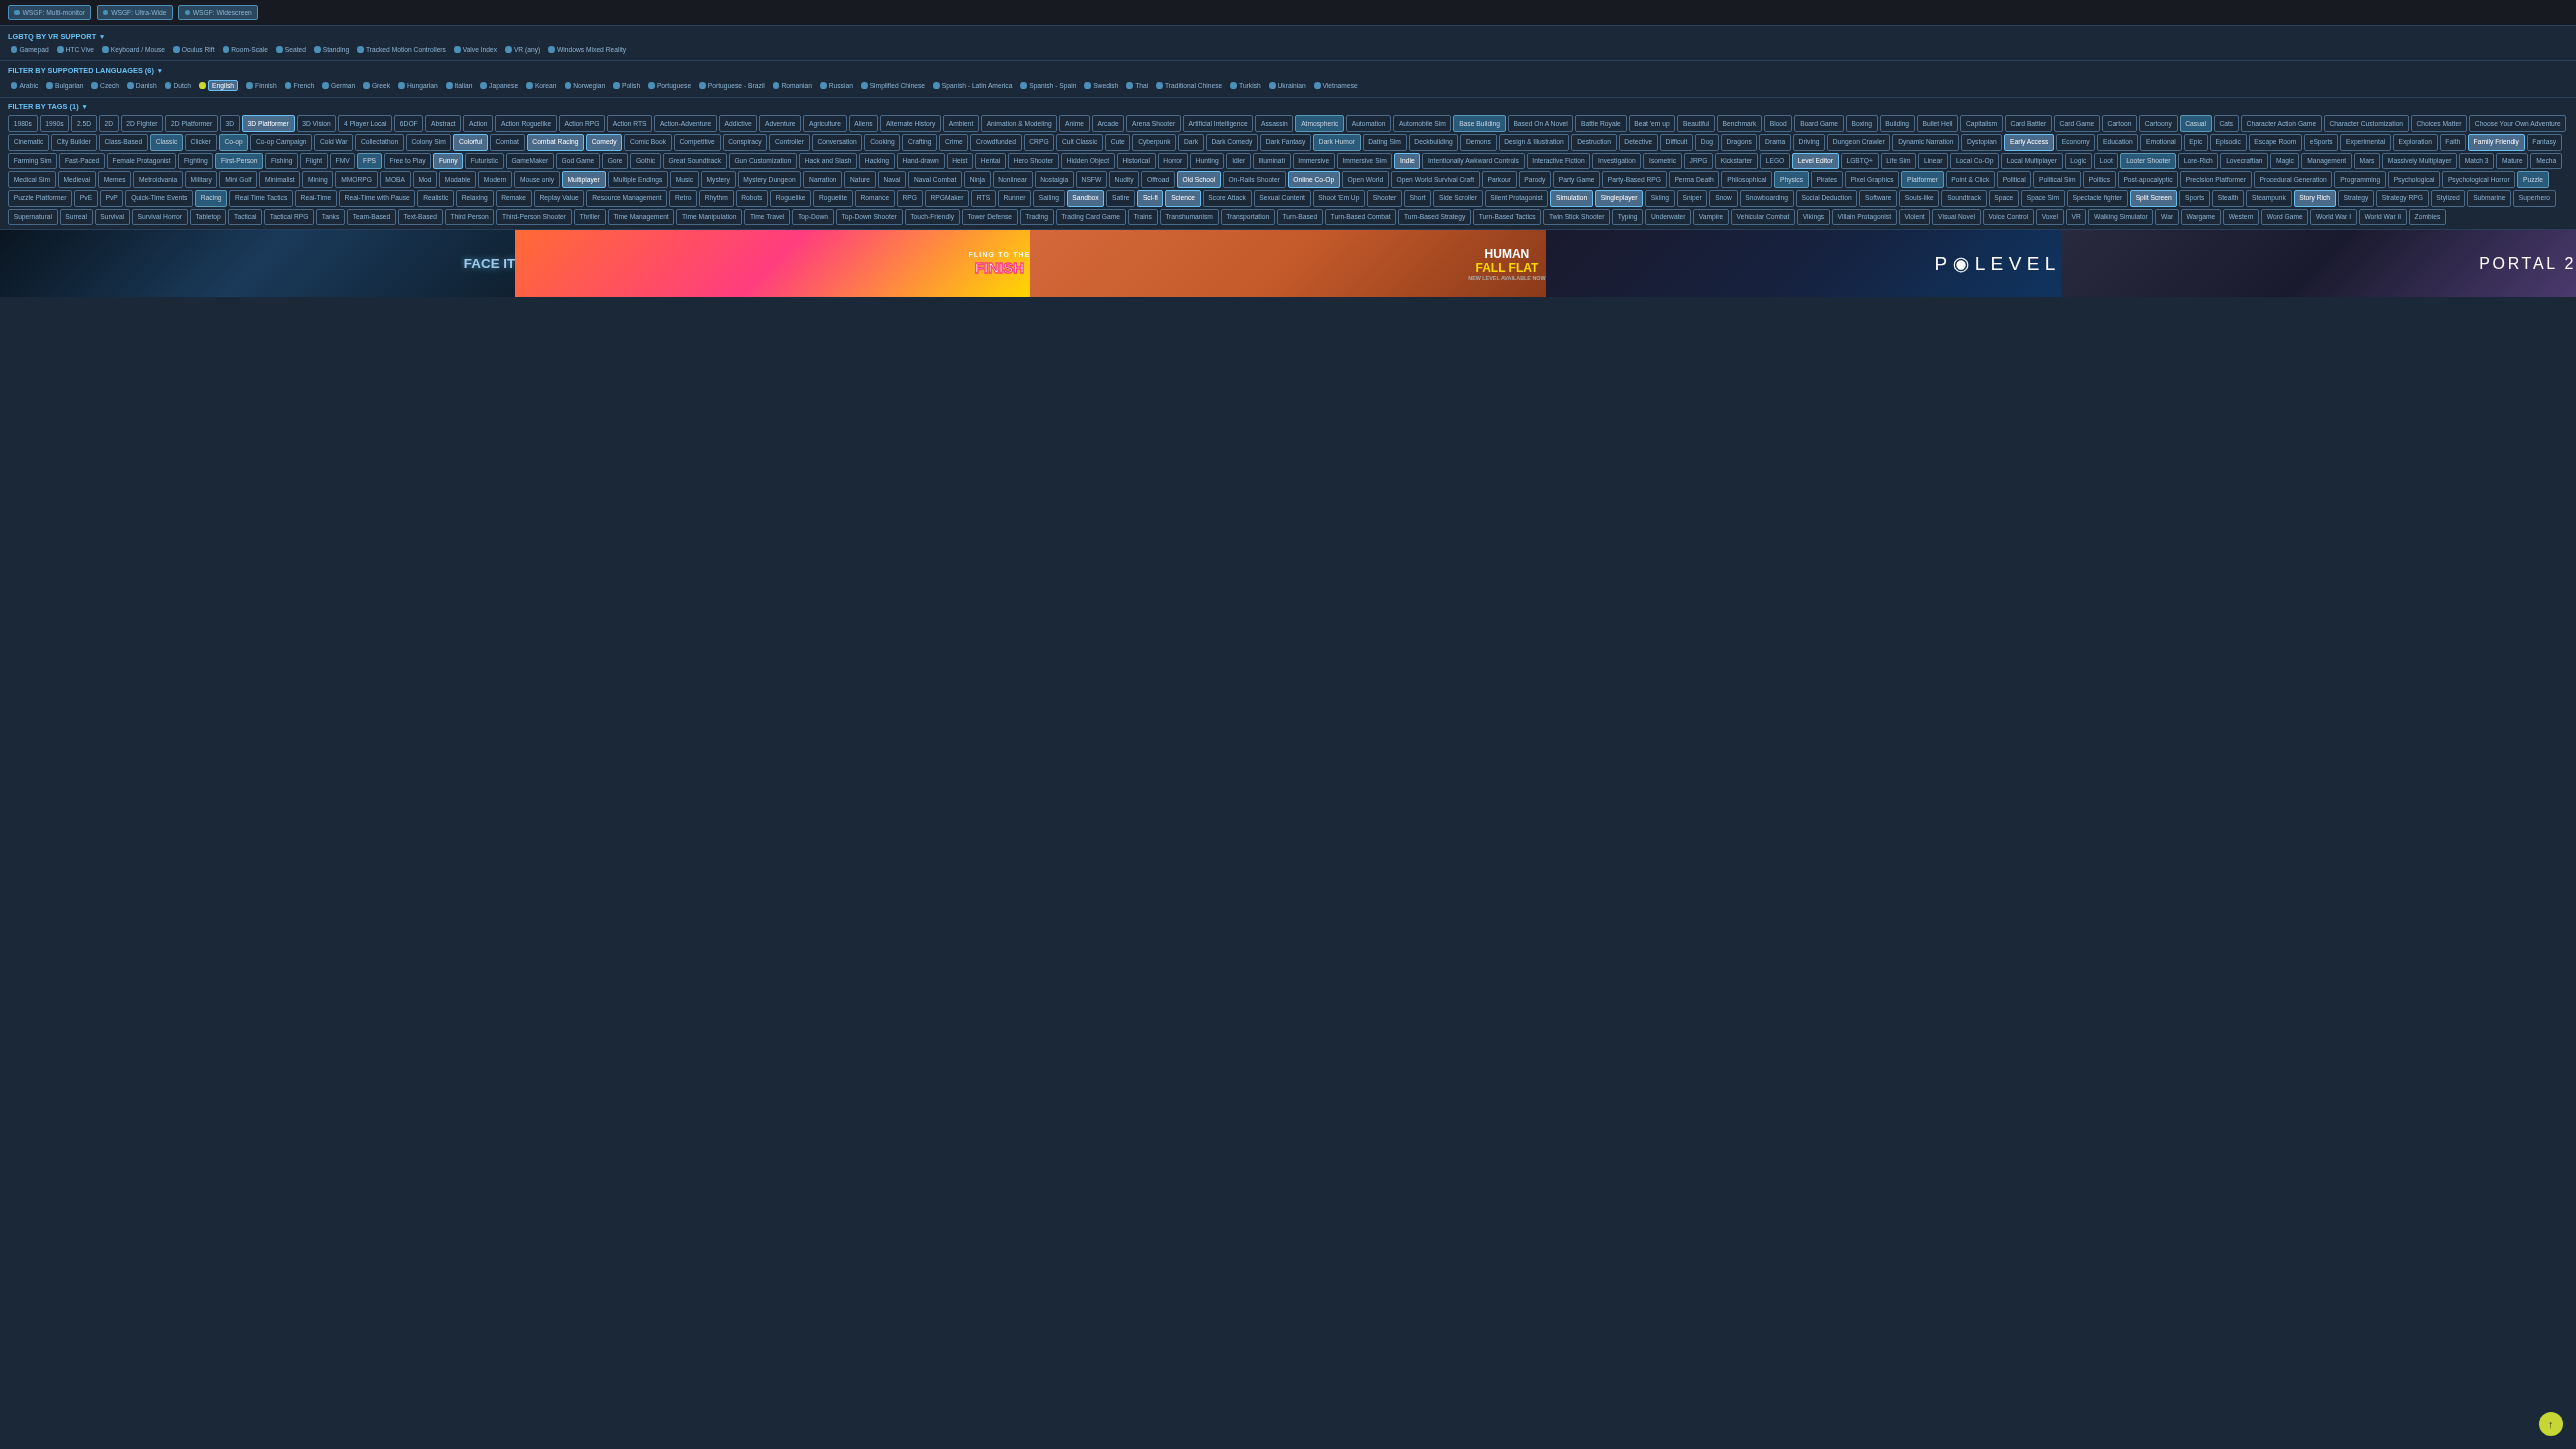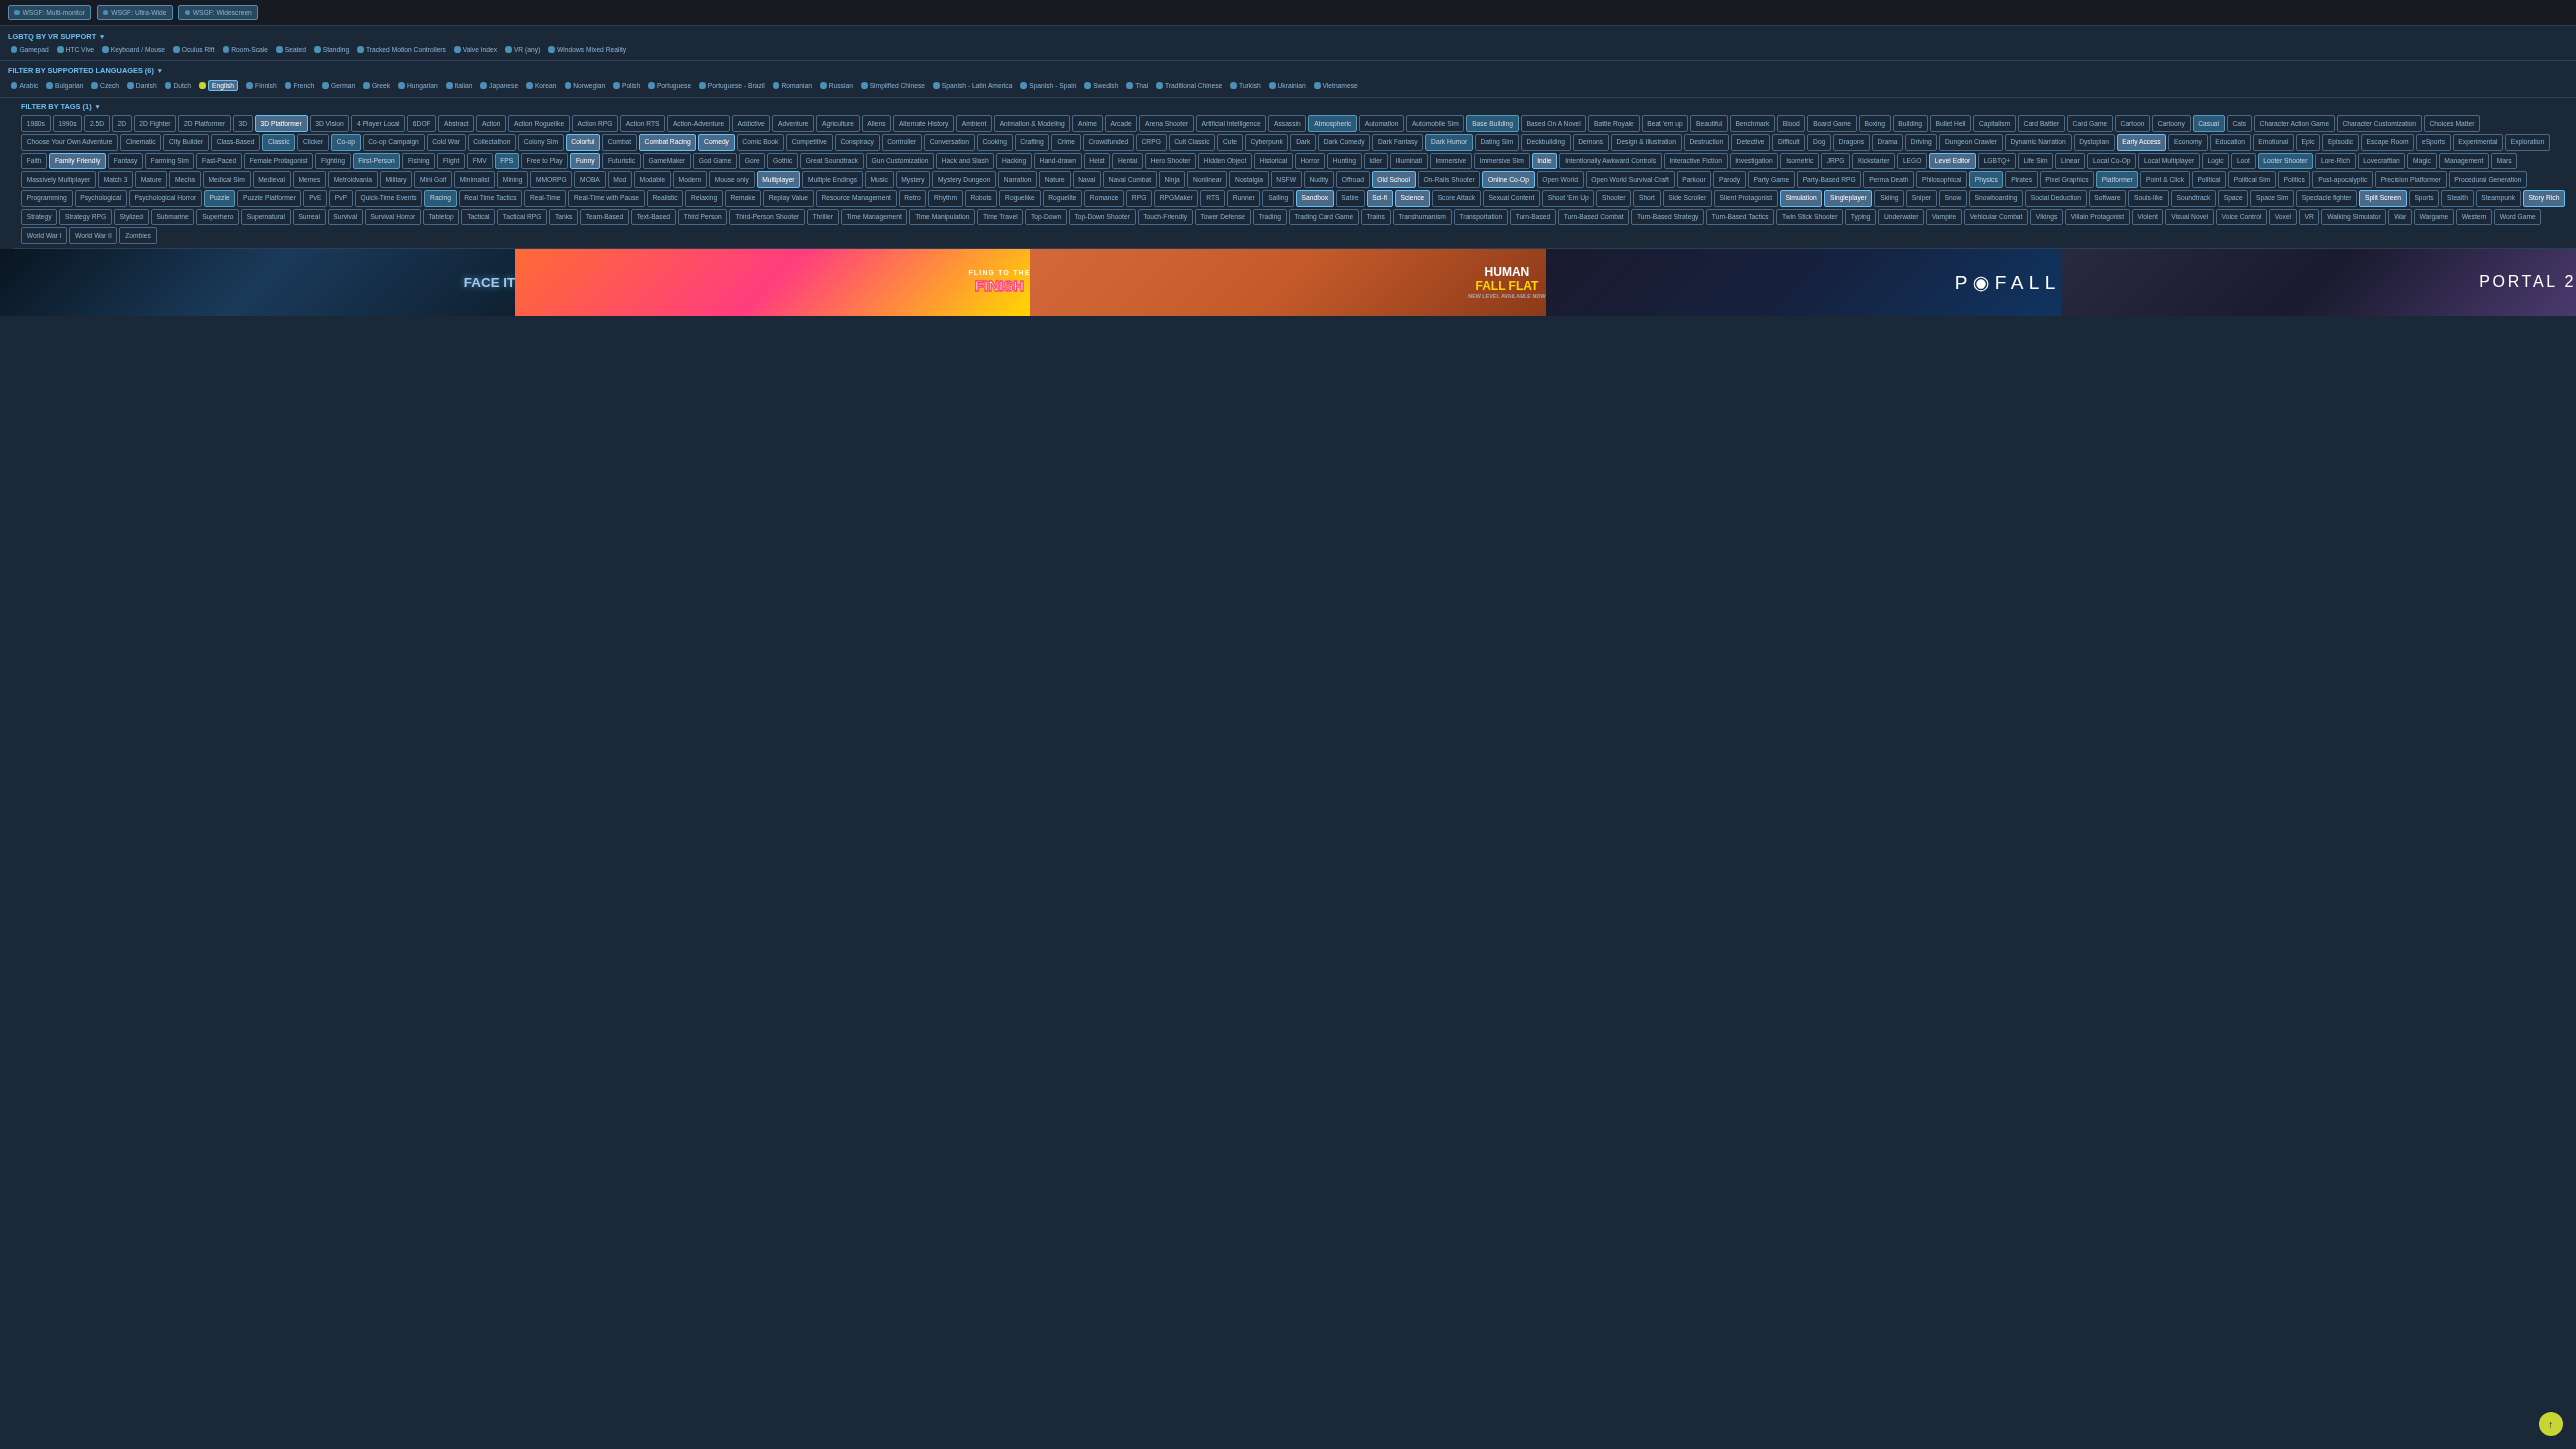--- a/index.html
+++ b/index.html
@@ -104,21 +104,20 @@
 
     .tag-chip.highlight {
       background: #2a5a7a;
       color: #c6d4df;
       border-color: #5a9ab8;
     }
 
     .tags-section {
       padding: 4px 8px;
       border-bottom: 0.7px solid #2a3f5a;
-      margin-left: 13px;
     }
 
     .tags-row {
       display: flex;
       flex-wrap: wrap;
       gap: 2px;
       line-height: 1.8;
     }
 
     .game-strip {
@@ -739,21 +738,21 @@
       <div style="text-align:center;">
         <div style="font-size:12px; color:#fff; font-weight:bold;">HUMAN</div>
         <div style="font-size:12px; color:#ffd700;">FALL FLAT</div>
         <div style="font-size:5.4px; color:#aaa;">NEW LEVEL AVAILABLE NOW</div>
       </div>
     </div>
   </div>
   <div class="game-card">
     <div class="game-card-bg portal-bg">
       <div style="text-align:center;">
-        <div style="font-size:19px; color:#fff; letter-spacing:5.4px; font-weight:300;">P◉FALL</div>
+        <div style="font-size:19px; color:#fff; letter-spacing:5.4px; font-weight:300;">P◉LEVEL</div>
       </div>
     </div>
   </div>
   <div class="game-card">
     <div class="game-card-bg portal2-bg">
       <div style="text-align:center;">
         <div style="font-size:16px; color:#fff; letter-spacing:2.7px; font-weight:300;margin-left:43px;">PORTAL 2</div>
       </div>
     </div>
   </div>

